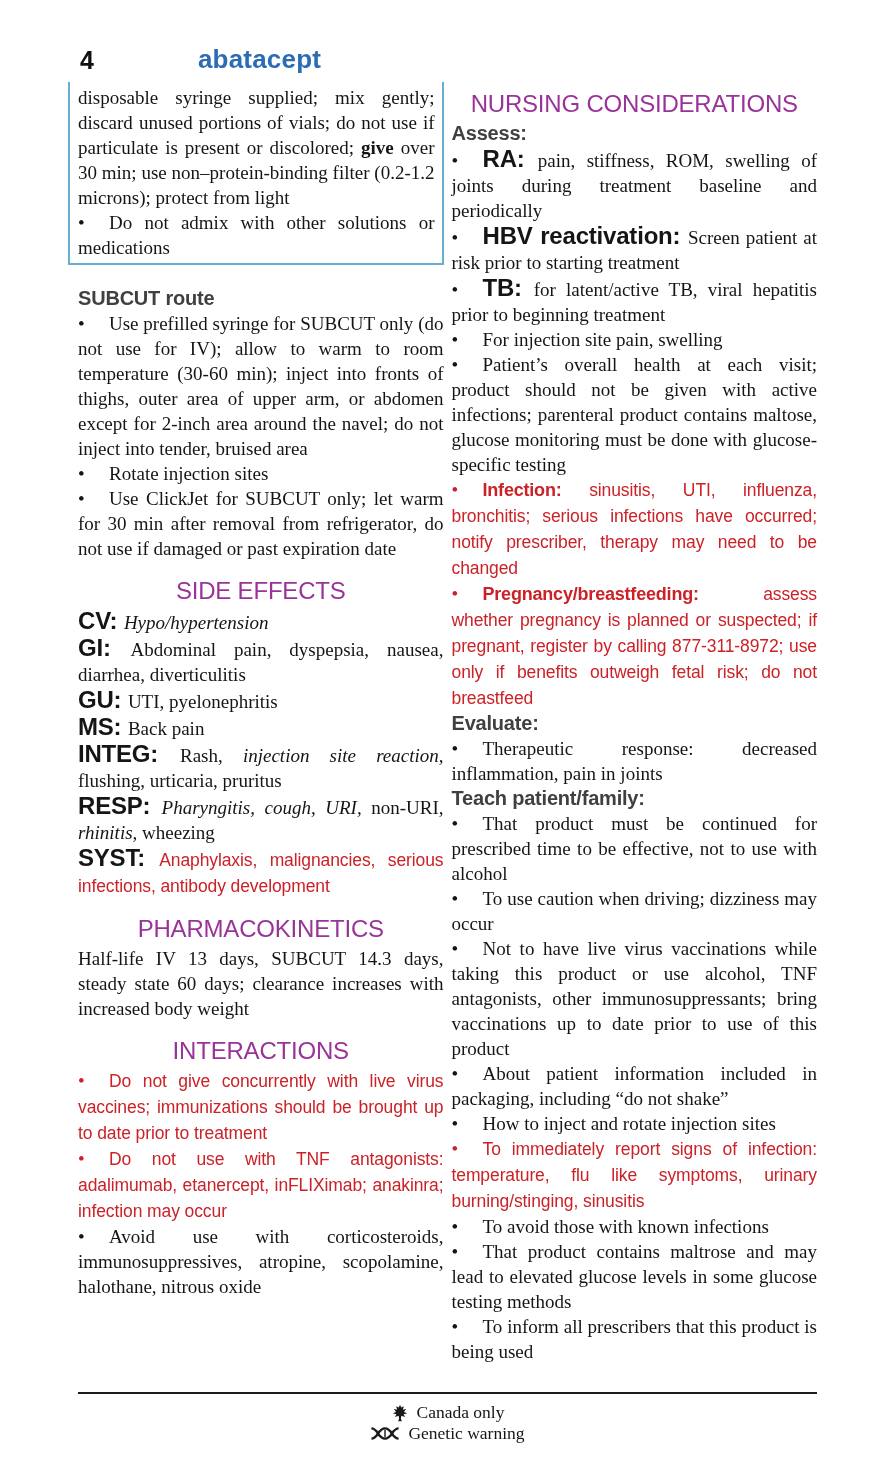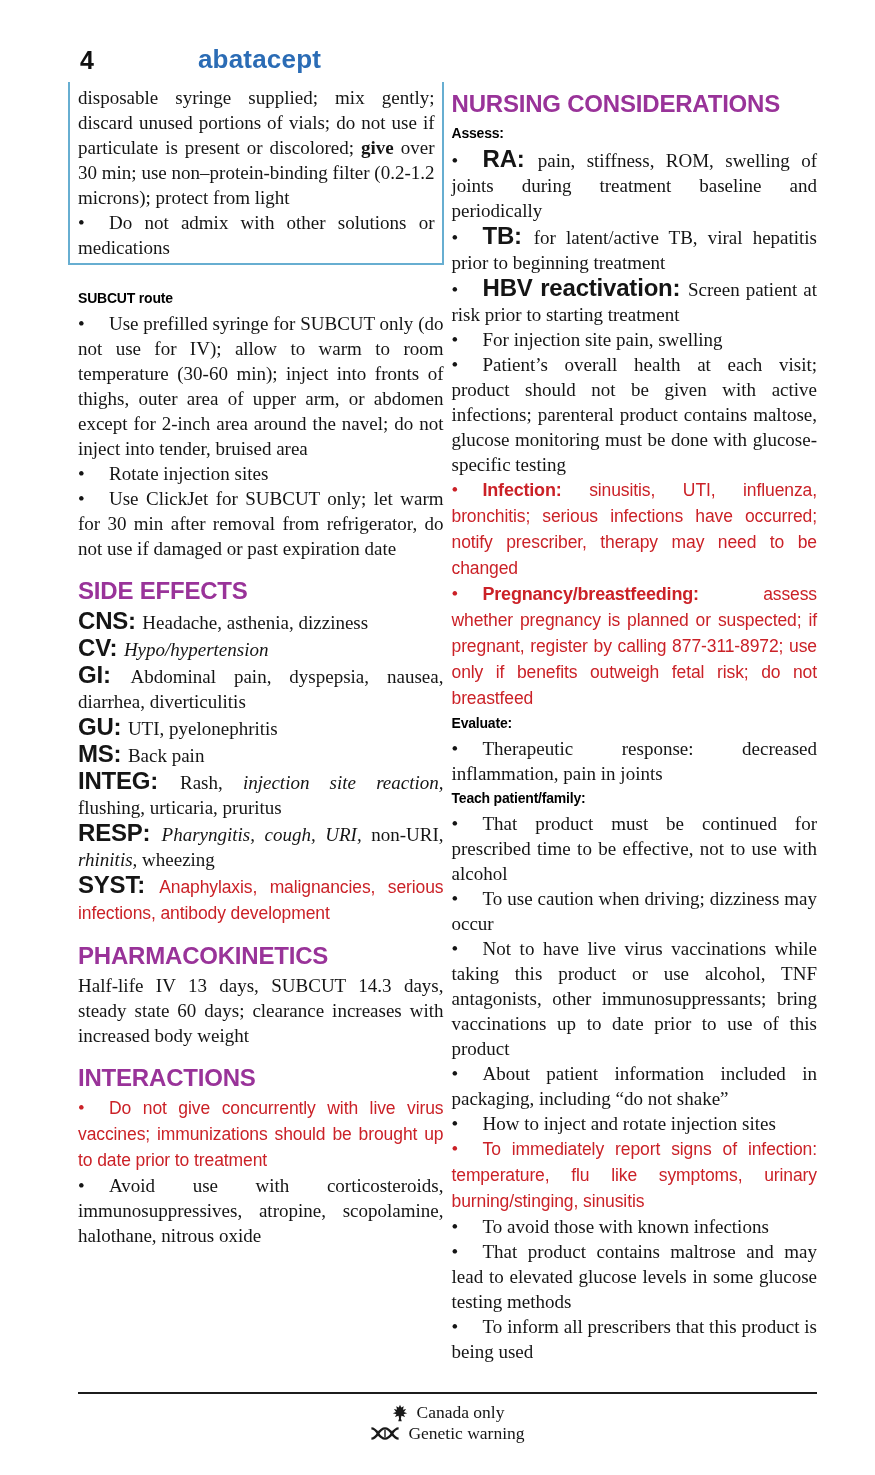--- a/index.html
+++ b/index.html
@@ -25,28 +25,28 @@
     font-family:"Liberation Sans",sans-serif;font-weight:bold;font-size:25px;color:#111;
   }
   .drugname{
     text-align:center;
     font-family:"Liberation Sans",sans-serif;font-weight:bold;font-size:26px;
     color:var(--blue);letter-spacing:0.2px;
   }
   .columns{display:flex;gap:8px;align-items:flex-start;}
   .col{flex:1 1 0;min-width:0;font-size:19px;line-height:25px;text-align:justify;}
   .h1{
-    font-family:"Liberation Sans",sans-serif;font-weight:bold;
+    font-family:"Liberation Sans",sans-serif;font-weight:normal;
     font-size:24px;line-height:29px;color:var(--purple);
-    margin:15px 0 3px;text-align:left;letter-spacing:-0.2px;
+    margin:15px 0 3px;text-align:center;letter-spacing:-0.2px;
   }
   .col .h1:first-child{margin-top:3px;}
   .h2{
     font-family:"Liberation Sans",sans-serif;font-weight:bold;
-    font-size:14px;line-height:25px;color:#000000;margin:0;text-align:left;
+    font-size:20px;line-height:25px;color:#404040;margin:0;text-align:left;
     letter-spacing:-0.2px;
   }
   .warnbox{
     border:2px solid var(--boxblue);border-top:0;
     margin:-4px 0 21px -10px;
     padding:3px 7px 3px 8px;
   }
   .para{margin:0;}
   .blt{display:inline-block;width:31px;color:var(--ink);}
   .blt.red{color:var(--red);}
@@ -79,40 +79,40 @@
     <div class="col" id="left-col">
         <div class="warnbox">
           <div class="para"><span class="run t">disposable syringe supplied; mix gently; discard unused portions of vials; do not use if particulate is present or discolored; </span><span class="run sb">give</span><span class="run t"> over 30 min; use non–protein-binding filter (0.2-1.2 microns); protect from light</span></div>
           <div class="para bullet"><span class="blt">•</span><span class="run t">Do not admix with other solutions or medications</span></div>
         </div>
         <div class="h2">SUBCUT route</div>
         <div class="para bullet"><span class="blt">•</span><span class="run t">Use prefilled syringe for SUBCUT only (do not use for IV); allow to warm to room temperature (30-60 min); inject into fronts of thighs, outer area of upper arm, or abdomen except for 2-inch area around the navel; do not inject into tender, bruised area</span></div>
         <div class="para bullet"><span class="blt">•</span><span class="run t">Rotate injection sites</span></div>
         <div class="para bullet"><span class="blt">•</span><span class="run t">Use ClickJet for SUBCUT only; let warm for 30 min after removal from refrigerator, do not use if damaged or past expiration date</span></div>
         <div class="h1">SIDE EFFECTS</div>
-        <div class="para"><span class="run lbl">CNS: </span><span class="run t">Headache, asthenia, dizziness</span></div>
         <div class="para"><span class="run lbl">CV: </span><span class="run i">Hypo/hypertension</span></div>
         <div class="para"><span class="run lbl">GI: </span><span class="run t">Abdominal pain, dyspepsia, nausea, diarrhea, diverticulitis</span></div>
         <div class="para"><span class="run lbl">GU: </span><span class="run t">UTI, pyelonephritis</span></div>
         <div class="para"><span class="run lbl">MS: </span><span class="run t">Back pain</span></div>
         <div class="para"><span class="run lbl">INTEG: </span><span class="run t">Rash, </span><span class="run i">injection site reaction,</span><span class="run t"> flushing, urticaria, pruritus</span></div>
         <div class="para"><span class="run lbl">RESP: </span><span class="run i">Pharyngitis, cough, URI,</span><span class="run t"> non-URI, </span><span class="run i">rhinitis,</span><span class="run t"> wheezing</span></div>
         <div class="para"><span class="run lbl">SYST: </span><span class="run r">Anaphylaxis, malignancies, serious infections, antibody development</span></div>
         <div class="h1">PHARMACOKINETICS</div>
         <div class="para"><span class="run t">Half-life IV 13 days, SUBCUT 14.3 days, steady state 60 days; clearance increases with increased body weight</span></div>
         <div class="h1">INTERACTIONS</div>
         <div class="para bullet"><span class="blt red">•</span><span class="run r">Do not give concurrently with live virus vaccines; immunizations should be brought up to date prior to treatment</span></div>
+        <div class="para bullet"><span class="blt red">•</span><span class="run r">Do not use with TNF antagonists: adalimumab, etanercept, inFLIXimab; anakinra; infection may occur</span></div>
         <div class="para bullet"><span class="blt">•</span><span class="run t">Avoid use with corticosteroids, immunosuppressives, atropine, scopolamine, halothane, nitrous oxide</span></div>
       </div>
     <div class="col" id="right-col">
         <div class="h1">NURSING CONSIDERATIONS</div>
         <div class="h2">Assess:</div>
         <div class="para bullet"><span class="blt">•</span><span class="run lbl">RA: </span><span class="run t">pain, stiffness, ROM, swelling of joints during treatment baseline and periodically</span></div>
+        <div class="para bullet"><span class="blt">•</span><span class="run lbl">HBV reactivation: </span><span class="run t">Screen patient at risk prior to starting treatment</span></div>
         <div class="para bullet"><span class="blt">•</span><span class="run lbl">TB: </span><span class="run t">for latent/active TB, viral hepatitis prior to beginning treatment</span></div>
-        <div class="para bullet"><span class="blt">•</span><span class="run lbl">HBV reactivation: </span><span class="run t">Screen patient at risk prior to starting treatment</span></div>
         <div class="para bullet"><span class="blt">•</span><span class="run t">For injection site pain, swelling</span></div>
         <div class="para bullet"><span class="blt">•</span><span class="run t">Patient’s overall health at each visit; product should not be given with active infections; parenteral product contains maltose, glucose monitoring must be done with glucose-specific testing</span></div>
         <div class="para bullet"><span class="blt red">•</span><span class="run rlbl">Infection: </span><span class="run r">sinusitis, UTI, influenza, bronchitis; serious infections have occurred; notify prescriber, therapy may need to be changed</span></div>
         <div class="para bullet"><span class="blt red">•</span><span class="run rlbl">Pregnancy/breastfeeding: </span><span class="run r">assess whether pregnancy is planned or suspected; if pregnant, register by calling 877-311-8972; use only if benefits outweigh fetal risk; do not breastfeed</span></div>
         <div class="h2">Evaluate:</div>
         <div class="para bullet"><span class="blt">•</span><span class="run t">Therapeutic response: decreased inflammation, pain in joints</span></div>
         <div class="h2">Teach patient/family:</div>
         <div class="para bullet"><span class="blt">•</span><span class="run t">That product must be continued for prescribed time to be effective, not to use with alcohol</span></div>
         <div class="para bullet"><span class="blt">•</span><span class="run t">To use caution when driving; dizziness may occur</span></div>
         <div class="para bullet"><span class="blt">•</span><span class="run t">Not to have live virus vaccinations while taking this product or use alcohol, TNF antagonists, other immunosuppressants; bring vaccinations up to date prior to use of this product</span></div>

